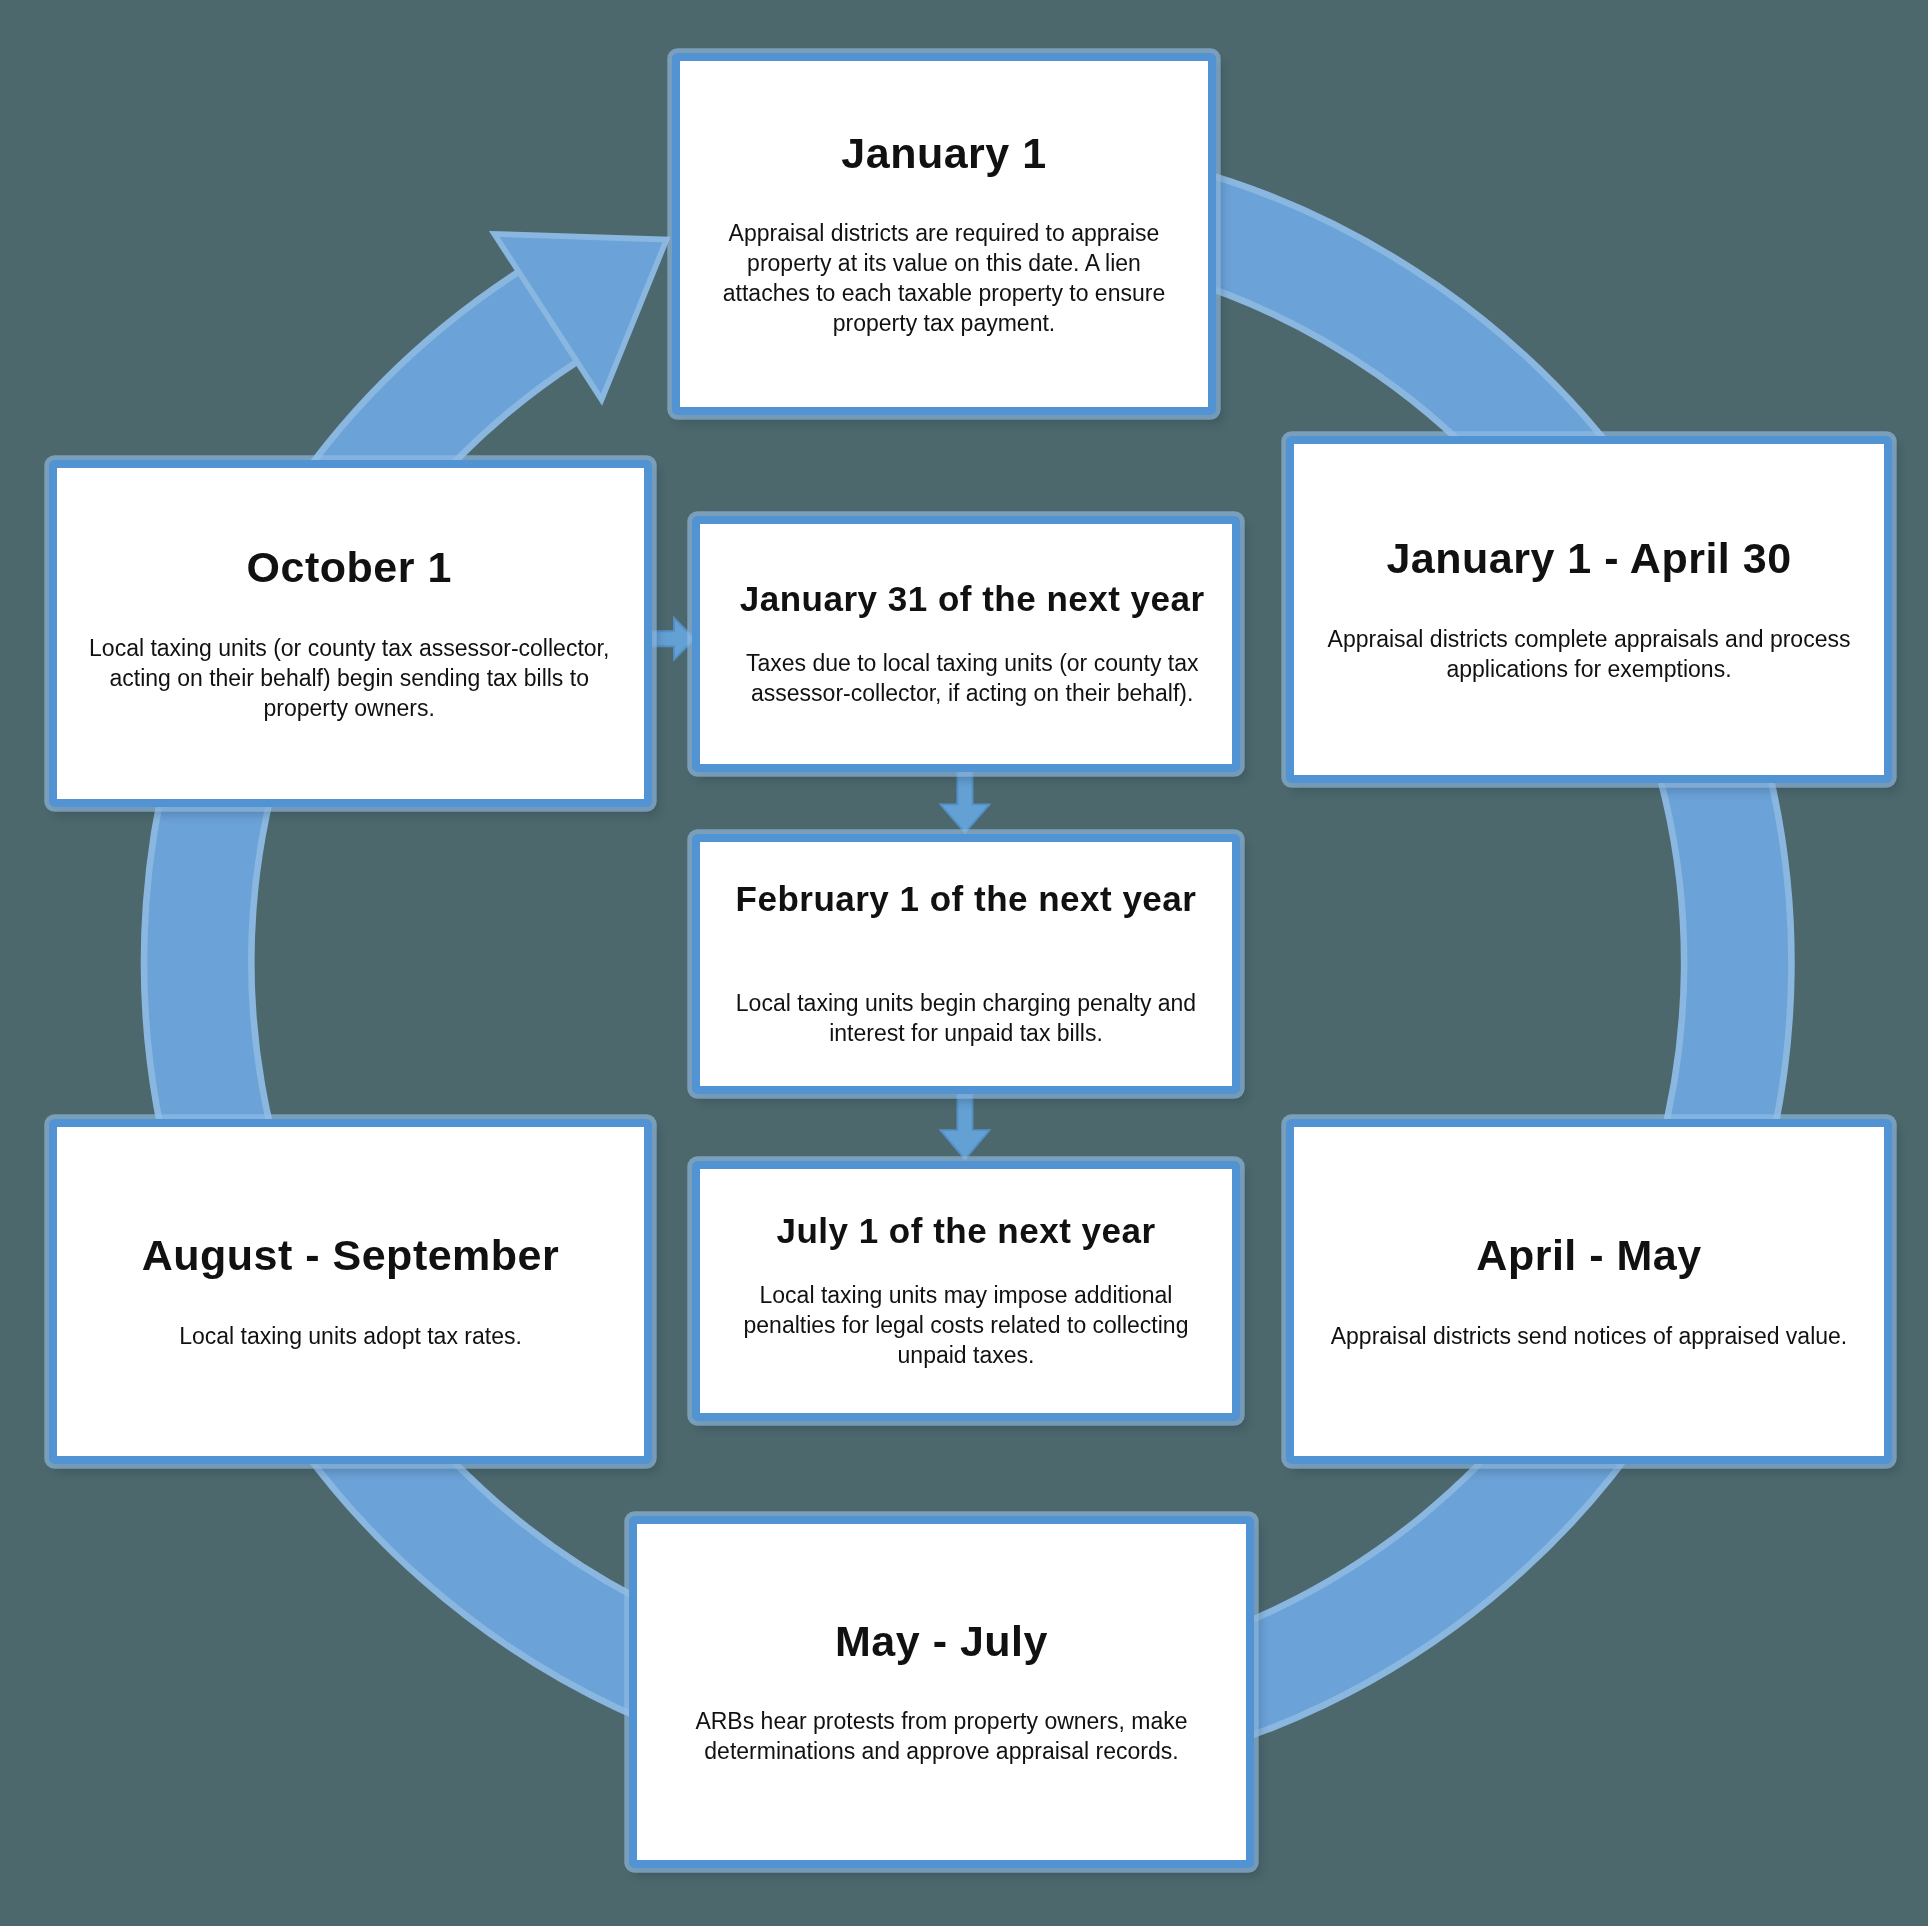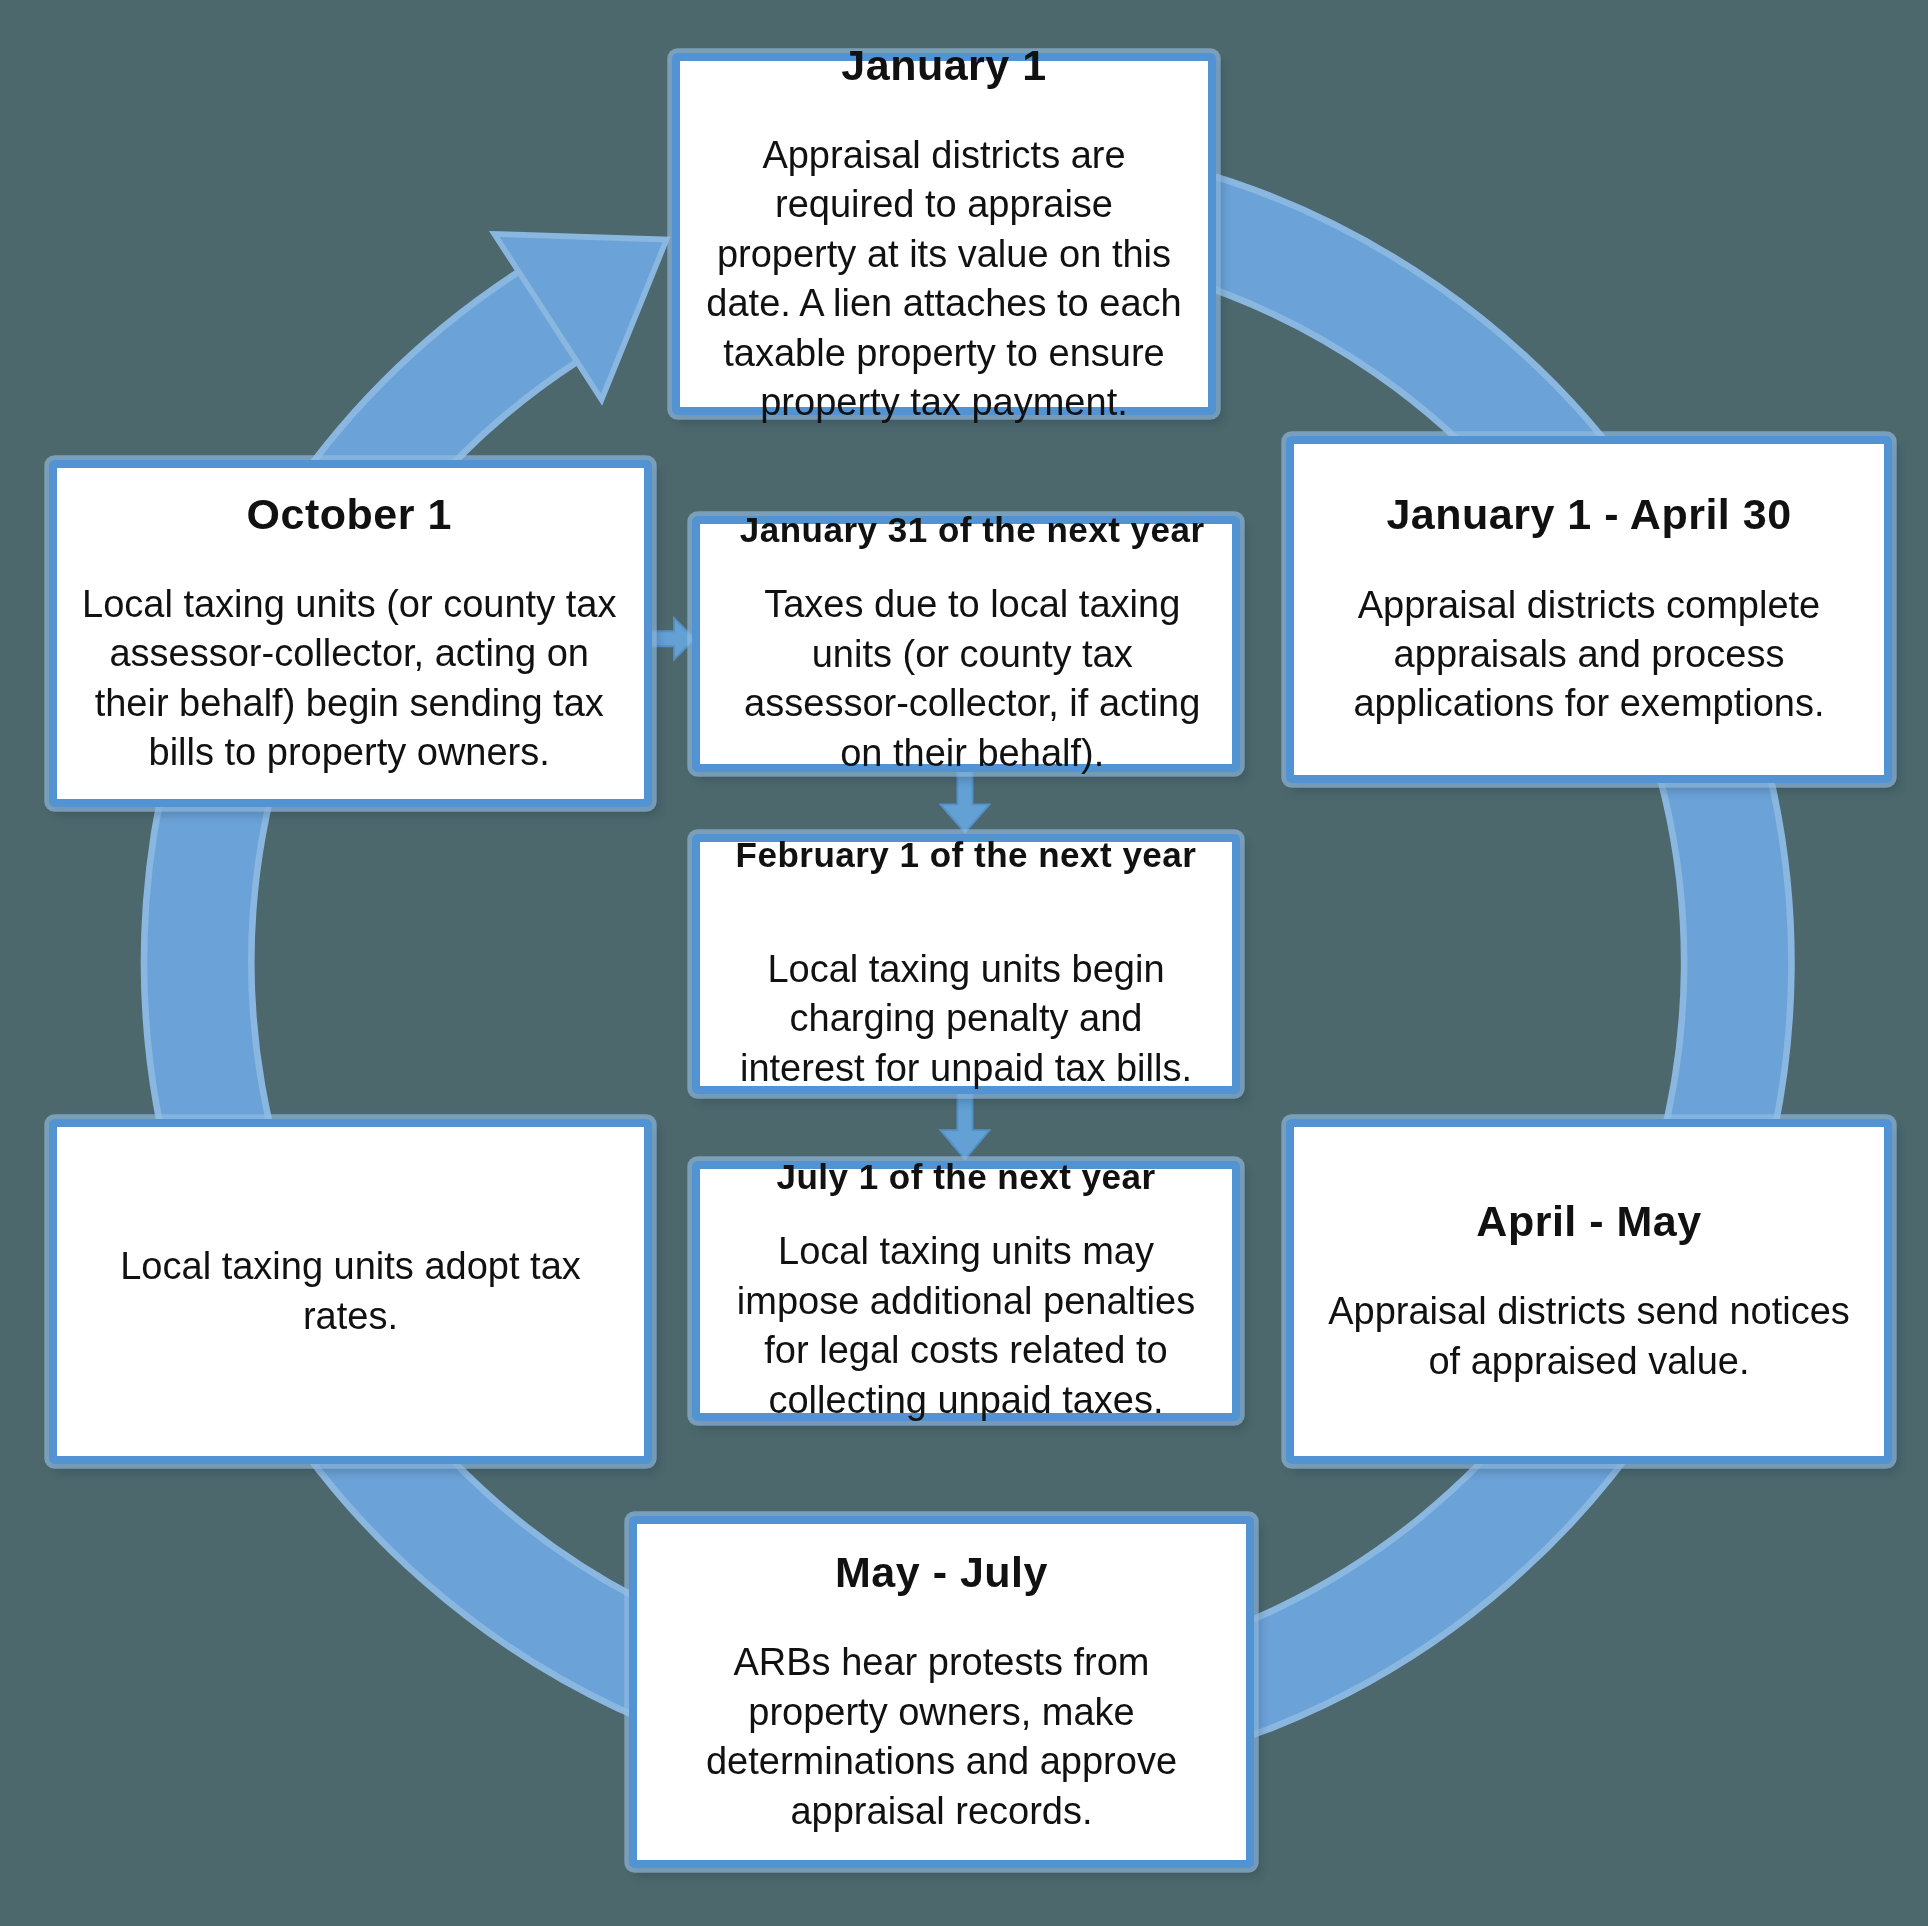--- a/index.html
+++ b/index.html
@@ -38,21 +38,21 @@
     font-size:43px;
     line-height:1.15;
     letter-spacing:0.5px;
     margin:0 0 41px 0;
   }
   .stage-box.center .box-title{
     font-size:35px;
     margin:0 0 30px 0;
   }
   .box-body{
-    font-size:38px;
+    font-size:23px;
     line-height:1.3;
     margin:0;
   }
 </style>
 </head>
 <body>
 
 <div id="canvas">
 
   <svg id="ring-layer" width="1928" height="1927" viewBox="0 0 2048 2046">
@@ -93,20 +93,21 @@
     <div class="box-title">February 1 of the next year</div>
     <div class="box-body">Local taxing units begin charging penalty and interest for unpaid tax bills.</div>
   </div>
 
   <div class="stage-box center" style="left:692px;top:1161px;width:548px;height:260px;">
     <div class="box-title">July 1 of the next year</div>
     <div class="box-body">Local taxing units may impose additional penalties for legal costs related to collecting unpaid taxes.</div>
   </div>
 
   <div class="stage-box" style="left:49px;top:1119px;width:603px;height:345px;">
+    <div class="box-title">August - September</div>
     <div class="box-body">Local taxing units adopt tax rates.</div>
   </div>
 
   <div class="stage-box" style="left:1286px;top:1119px;width:606px;height:345px;">
     <div class="box-title">April - May</div>
     <div class="box-body">Appraisal districts send notices of appraised value.</div>
   </div>
 
   <div class="stage-box" style="left:629px;top:1516px;width:625px;height:352px;">
     <div class="box-title">May - July</div>

